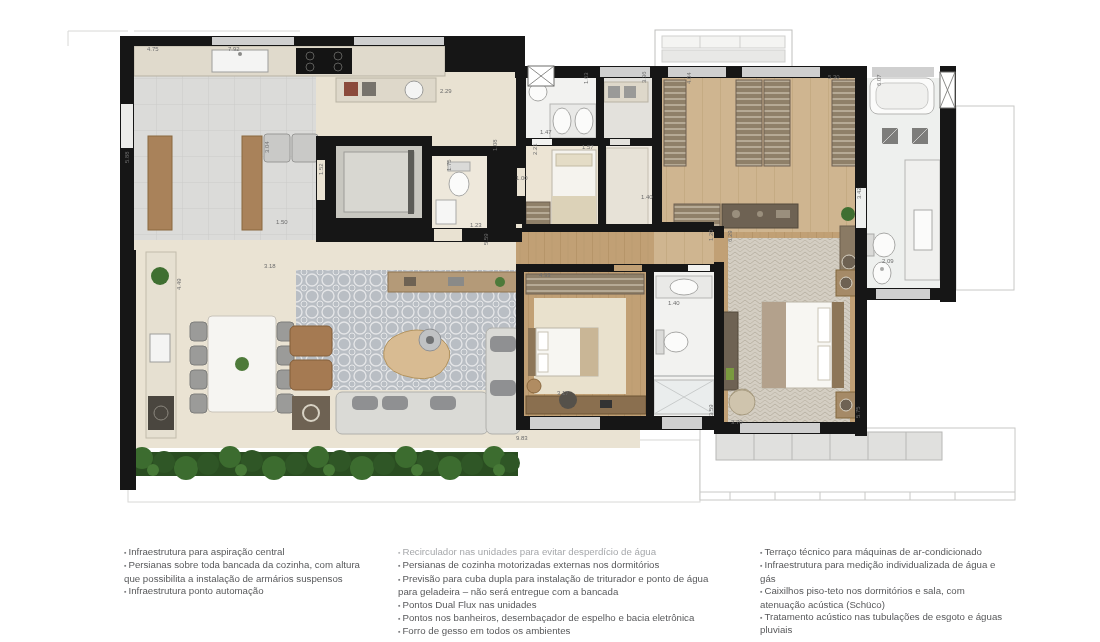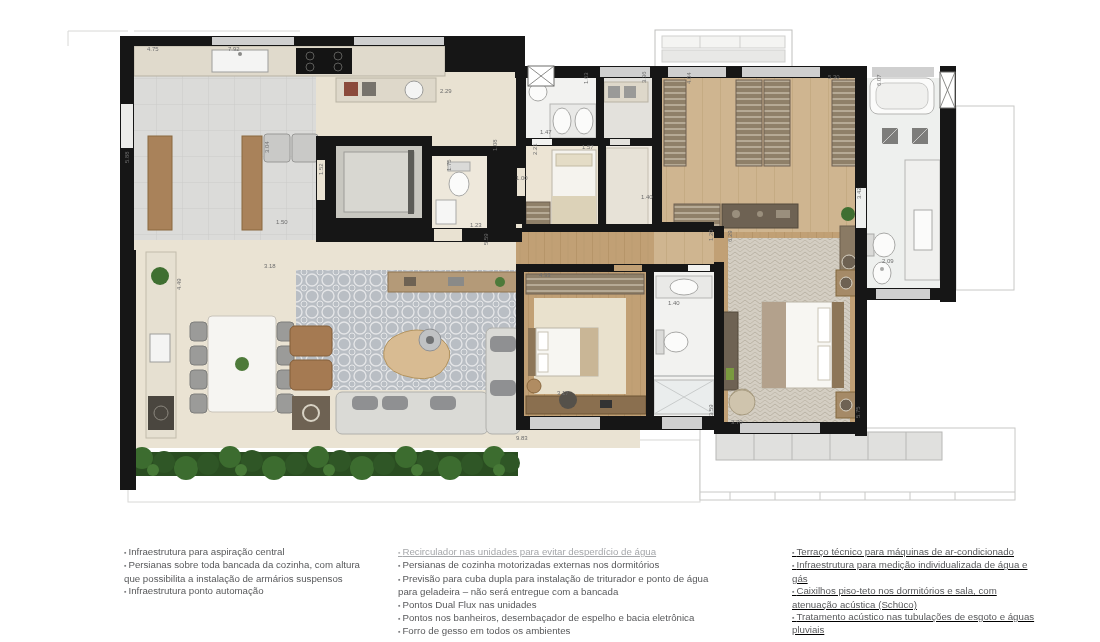--- a/index.html
+++ b/index.html
@@ -4,21 +4,21 @@
 <style>
   html,body{margin:0;padding:0;background:#ffffff;}
   #stage{position:relative;width:1100px;height:642px;background:#fff;overflow:hidden;
          font-family:"Liberation Sans",sans-serif;}
   #planwrap{position:absolute;left:0;top:0;width:1100px;height:510px;}
   svg text.dim{font-family:"Liberation Sans",sans-serif;font-size:6px;fill:#6e6e6e;}
   #features{position:absolute;left:0;top:546px;width:1100px;height:96px;}
   .feat-col{position:absolute;top:0;}
   .feat-item{font-size:9.7px;line-height:12.4px;color:#58595b;}
   .feat-item::before{content:"▪ ";font-size:7px;color:#808184;}
-  .feat-item.muted{color:#a6a8ab;text-decoration:underline;}
+  .feat-item.muted{color:#a6a8ab;}
   .feat-item.muted::before{color:#b9babc;}
 </style>
 </head>
 <body>
 
 <div id="stage">
   <div id="planwrap">
   <svg width="1100" height="510" viewBox="0 0 1100 510" xmlns="http://www.w3.org/2000/svg">
     <defs>
       <pattern id="tile" width="26" height="26" patternUnits="userSpaceOnUse">
@@ -403,20 +403,20 @@
         <div class="feat-item">Infraestrutura ponto automação</div>
       </div>
       <div class="feat-col" style="left: 398px; width: 318px;">
         <div class="feat-item muted">Recirculador nas unidades para evitar desperdício de água</div>
         <div class="feat-item">Persianas de cozinha motorizadas externas nos dormitórios</div>
         <div class="feat-item">Previsão para cuba dupla para instalação de triturador e ponto de água para geladeira – não será entregue com a bancada</div>
         <div class="feat-item">Pontos Dual Flux nas unidades</div>
         <div class="feat-item">Pontos nos banheiros, desembaçador de espelho e bacia eletrônica</div>
         <div class="feat-item">Forro de gesso em todos os ambientes</div>
       </div>
-      <div class="feat-col" style="left: 792px; width: 244px; text-decoration: underline;">
+      <div class="feat-col" style="left: 760px; width: 244px;">
         <div class="feat-item">Terraço técnico para máquinas de ar-condicionado</div>
         <div class="feat-item">Infraestrutura para medição individualizada de água e gás</div>
         <div class="feat-item">Caixilhos piso-teto nos dormitórios e sala, com atenuação acústica (Schüco)</div>
         <div class="feat-item">Tratamento acústico nas tubulações de esgoto e águas pluviais</div>
       </div>
     </div>
 </div>
 
 </body></html>

